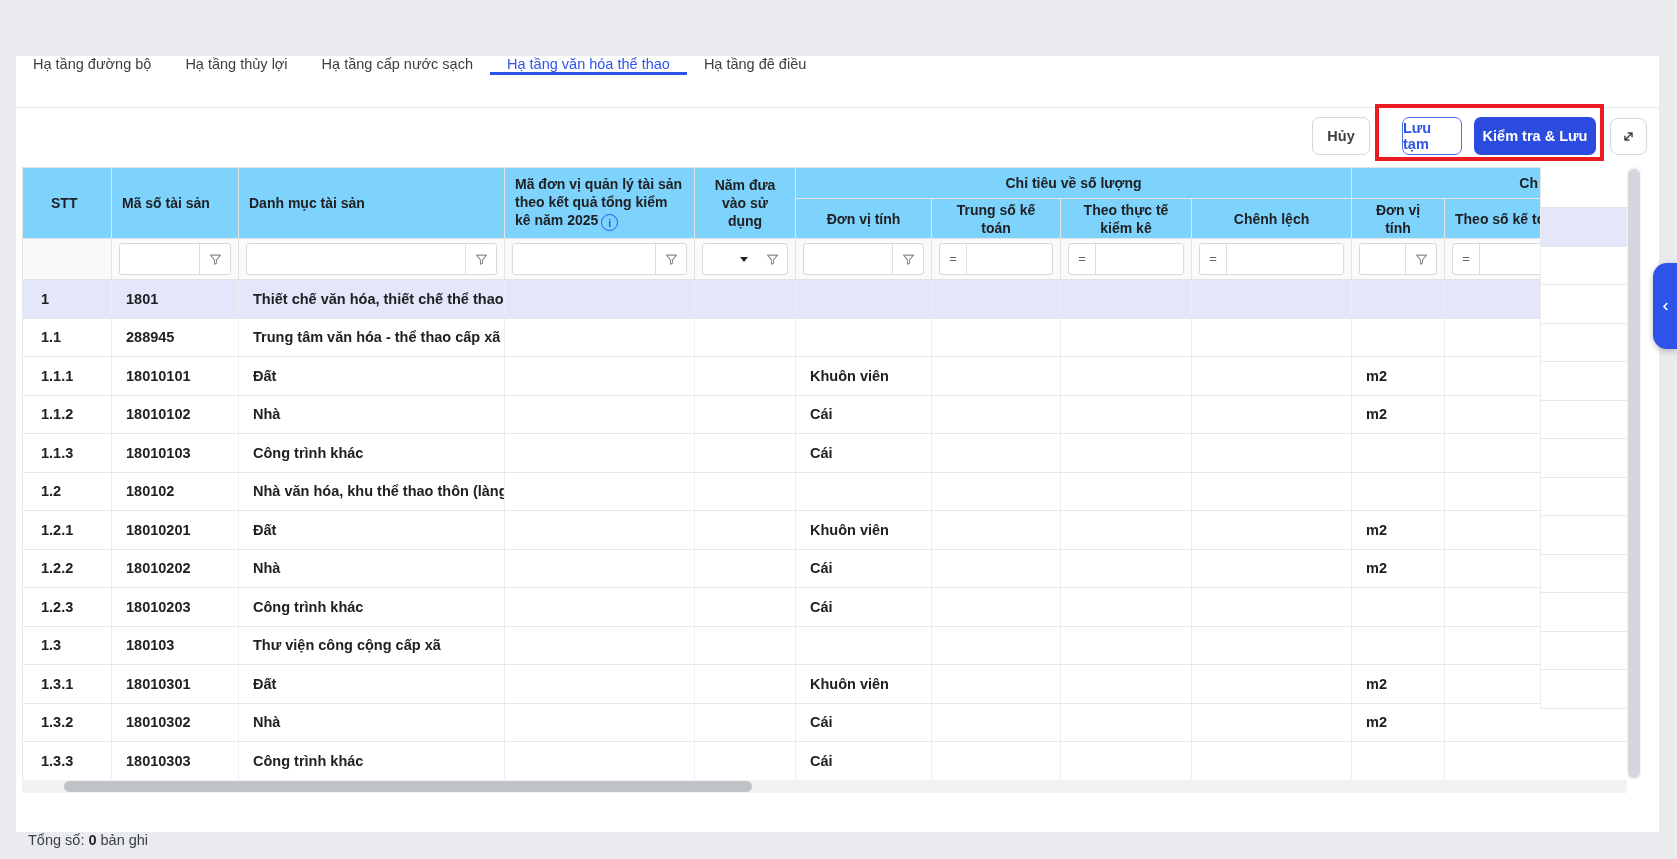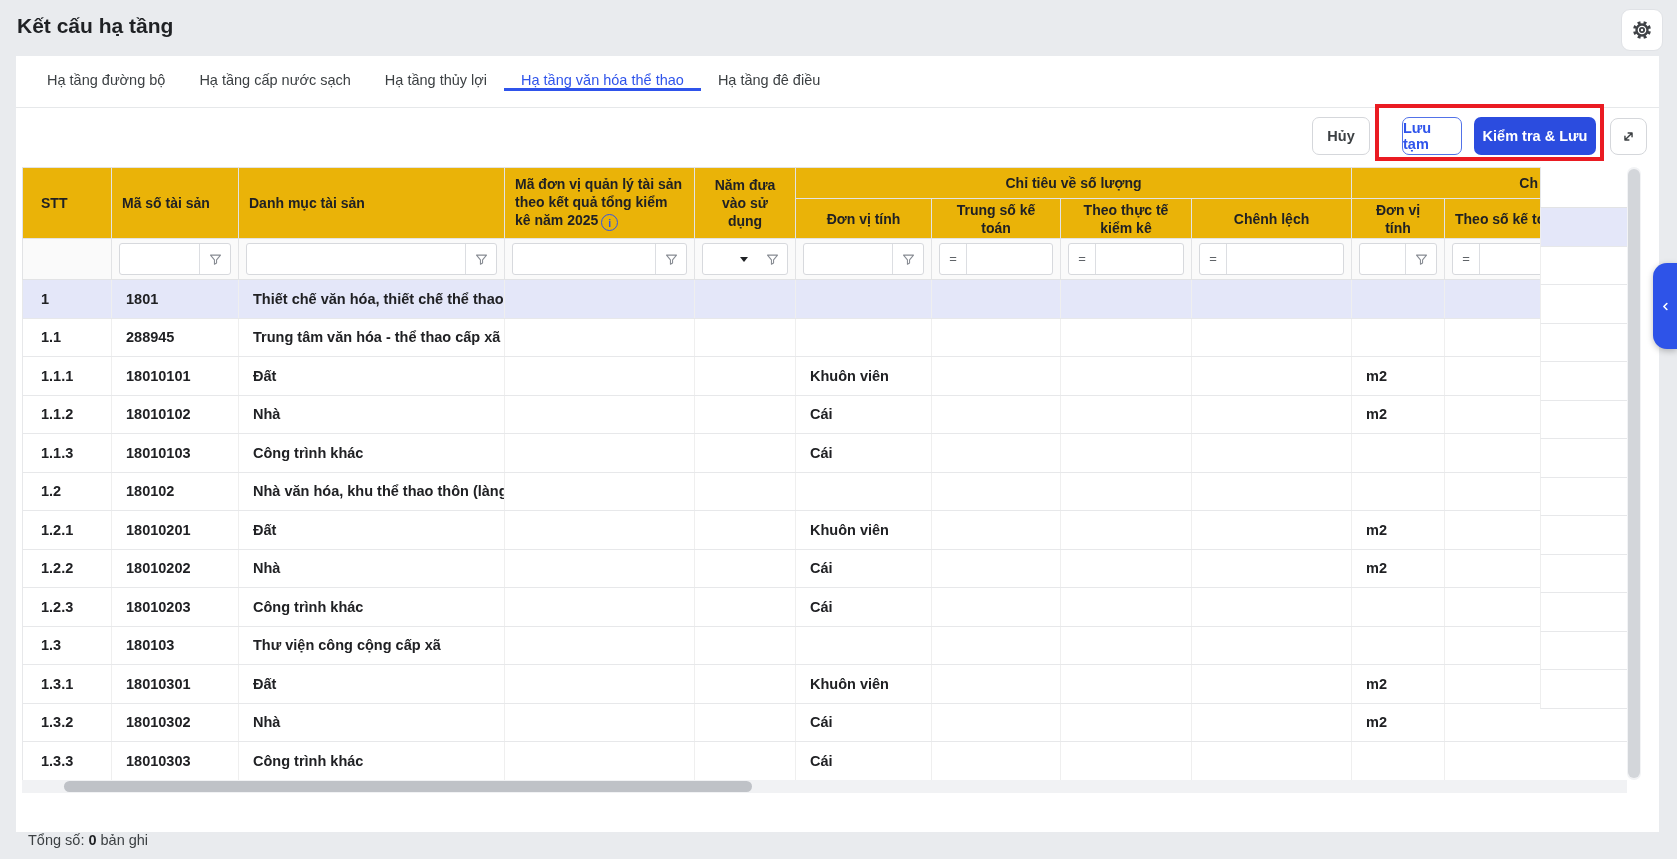--- a/index.html
+++ b/index.html
@@ -10,44 +10,44 @@
   .topbar{position:absolute;left:0;top:0;right:0;height:56px;}
   .page-title{position:absolute;left:17px;top:14px;font-size:21px;font-weight:700;color:#1f2124;}
   .gear-btn{position:absolute;right:14px;top:9px;width:42px;height:42px;background:#fff;border:1px solid #e0e2e6;
     border-radius:9px;display:flex;align-items:center;justify-content:center;cursor:pointer;box-sizing:border-box;}
 
   
   .card{position:absolute;left:16px;top:56px;width:1643px;height:776px;background:#fff;}
 
   
   .tabbar{position:absolute;left:0;top:0;right:0;height:52px;border-bottom:1px solid #e6e8ea;
-    display:flex;align-items:center;padding-left:14px;box-sizing:border-box;}
+    display:flex;align-items:flex-start;box-sizing:border-box;}
   .tab{display:flex;align-items:center;padding:0 17px;font-size:14.5px;font-weight:500;color:#3c4043;
     border-bottom:3px solid transparent;box-sizing:border-box;cursor:pointer;white-space:nowrap;}
   .tab.active{color:#2f54eb;border-bottom-color:#2f54eb;}
 
   
   .btn{position:absolute;top:61px;height:38px;border-radius:7px;font-size:14.5px;font-weight:600;
     display:flex;align-items:center;justify-content:center;cursor:pointer;box-sizing:border-box;background:#fff;}
   .btn-cancel{right:289px;width:58px;border:1px solid #d5d7db;color:#3c4043;}
   .btn-savetemp{right:197px;width:60px;border:1px solid #5272e8;color:#2f54eb;}
   .btn-checksave{right:63px;width:122px;border:none;background:#2b4cdf;color:#fff;}
   .btn-expand{right:12px;top:62px;width:37px;height:37px;border:1px solid #d5d7db;border-radius:8px;}
   .annotation-box{position:absolute;left:1359px;top:48px;width:229px;height:57px;border:4px solid #ea1b22;
     box-sizing:border-box;pointer-events:none;z-index:5;}
 
   
   .hclip{position:absolute;left:6px;top:111px;width:1605px;height:613px;overflow:hidden;}
   table{border-collapse:collapse;table-layout:fixed;width:1632px;}
-  thead th{background:#eab308;border:1px solid #e2e3e5;box-sizing:border-box;font-size:14px;font-weight:700;
+  thead th{background:#7dd3fc;border:1px solid #e2e3e5;box-sizing:border-box;font-size:14px;font-weight:700;
     color:#202124;padding:0 10px;text-align:center;line-height:18px;}
   tr.r-group th{height:31px;}
   tr.r-sub th{height:40px;}
   th.left{text-align:left;}
-  th.h-stt{padding-left:18px;}
+  th.h-stt{padding-left:28px;}
   th.g2{text-align:right;padding-right:116px;}
   tr.r-filter th{height:41px;background:#fafafa;padding:0 7px;}
   .fbox{display:flex;align-items:center;height:30px;border:1px solid #d7d9dd;border-radius:3px;background:#fff;overflow:hidden;}
   .fbox input{flex:1;border:none;outline:none;min-width:0;height:100%;padding:0 6px;font:inherit;background:transparent;}
   .fseg{width:30px;height:100%;display:flex;align-items:center;justify-content:center;border-left:1px solid #dcdee2;flex:none;cursor:pointer;}
   .fseg.nodiv{border-left:none;}
   .feq{width:26px;height:100%;display:flex;align-items:center;justify-content:center;border-right:1px solid #dcdee2;
     color:#5f6368;font-size:13px;font-weight:400;flex:none;}
   .caret{width:0;height:0;border-left:4.5px solid transparent;border-right:4.5px solid transparent;
     border-top:5.5px solid #1f2124;flex:none;margin-right:9px;cursor:pointer;}
@@ -80,39 +80,27 @@
 
   
   .side-handle{position:absolute;right:0;top:263px;width:24px;height:86px;background:#2e53e8;border-radius:14px 0 0 14px;
     display:flex;align-items:center;justify-content:center;box-shadow:0 2px 6px rgba(0,0,0,.25);z-index:6;cursor:pointer;}
 </style>
 </head>
 <body>
 
 <div class="stage">
 
-  <div class="topbar">
-    <div class="page-title">Kết cấu hạ tầng</div>
-    <div class="gear-btn">
-      <span style="display:flex;">
-        <svg width="22" height="22" viewBox="0 0 24 24">
-          <circle cx="12" cy="12" r="8.2" fill="none" stroke="#3f4246" stroke-width="3.2" stroke-dasharray="3.2 3.24" transform="rotate(10 12 12)"></circle>
-          <circle cx="12" cy="12" r="6" fill="none" stroke="#3f4246" stroke-width="2.6"></circle>
-          <circle cx="12" cy="12" r="2.3" fill="#fafafa" stroke="#3f4246" stroke-width="2"></circle>
-        </svg>
-      </span>
-    </div>
-  </div>
 
   <div class="card">
 
     <div class="tabbar">
         <div class="tab">Hạ tầng đường bộ</div>
+        <div class="tab">Hạ tầng thủy lợi</div>
         <div class="tab">Hạ tầng cấp nước sạch</div>
-        <div class="tab">Hạ tầng thủy lợi</div>
         <div class="tab active">Hạ tầng văn hóa thể thao</div>
         <div class="tab">Hạ tầng đê điều</div>
       </div>
 
     <div class="btn btn-cancel">Hủy</div>
     <div class="btn btn-savetemp">Lưu tạm</div>
     <div class="btn btn-checksave">Kiểm tra &amp; Lưu</div>
     <div class="btn btn-expand">
       <span style="display:flex;">
         <svg width="17" height="17" viewBox="0 0 24 24" fill="none" stroke="#3c4043" stroke-width="2" stroke-linecap="round">

